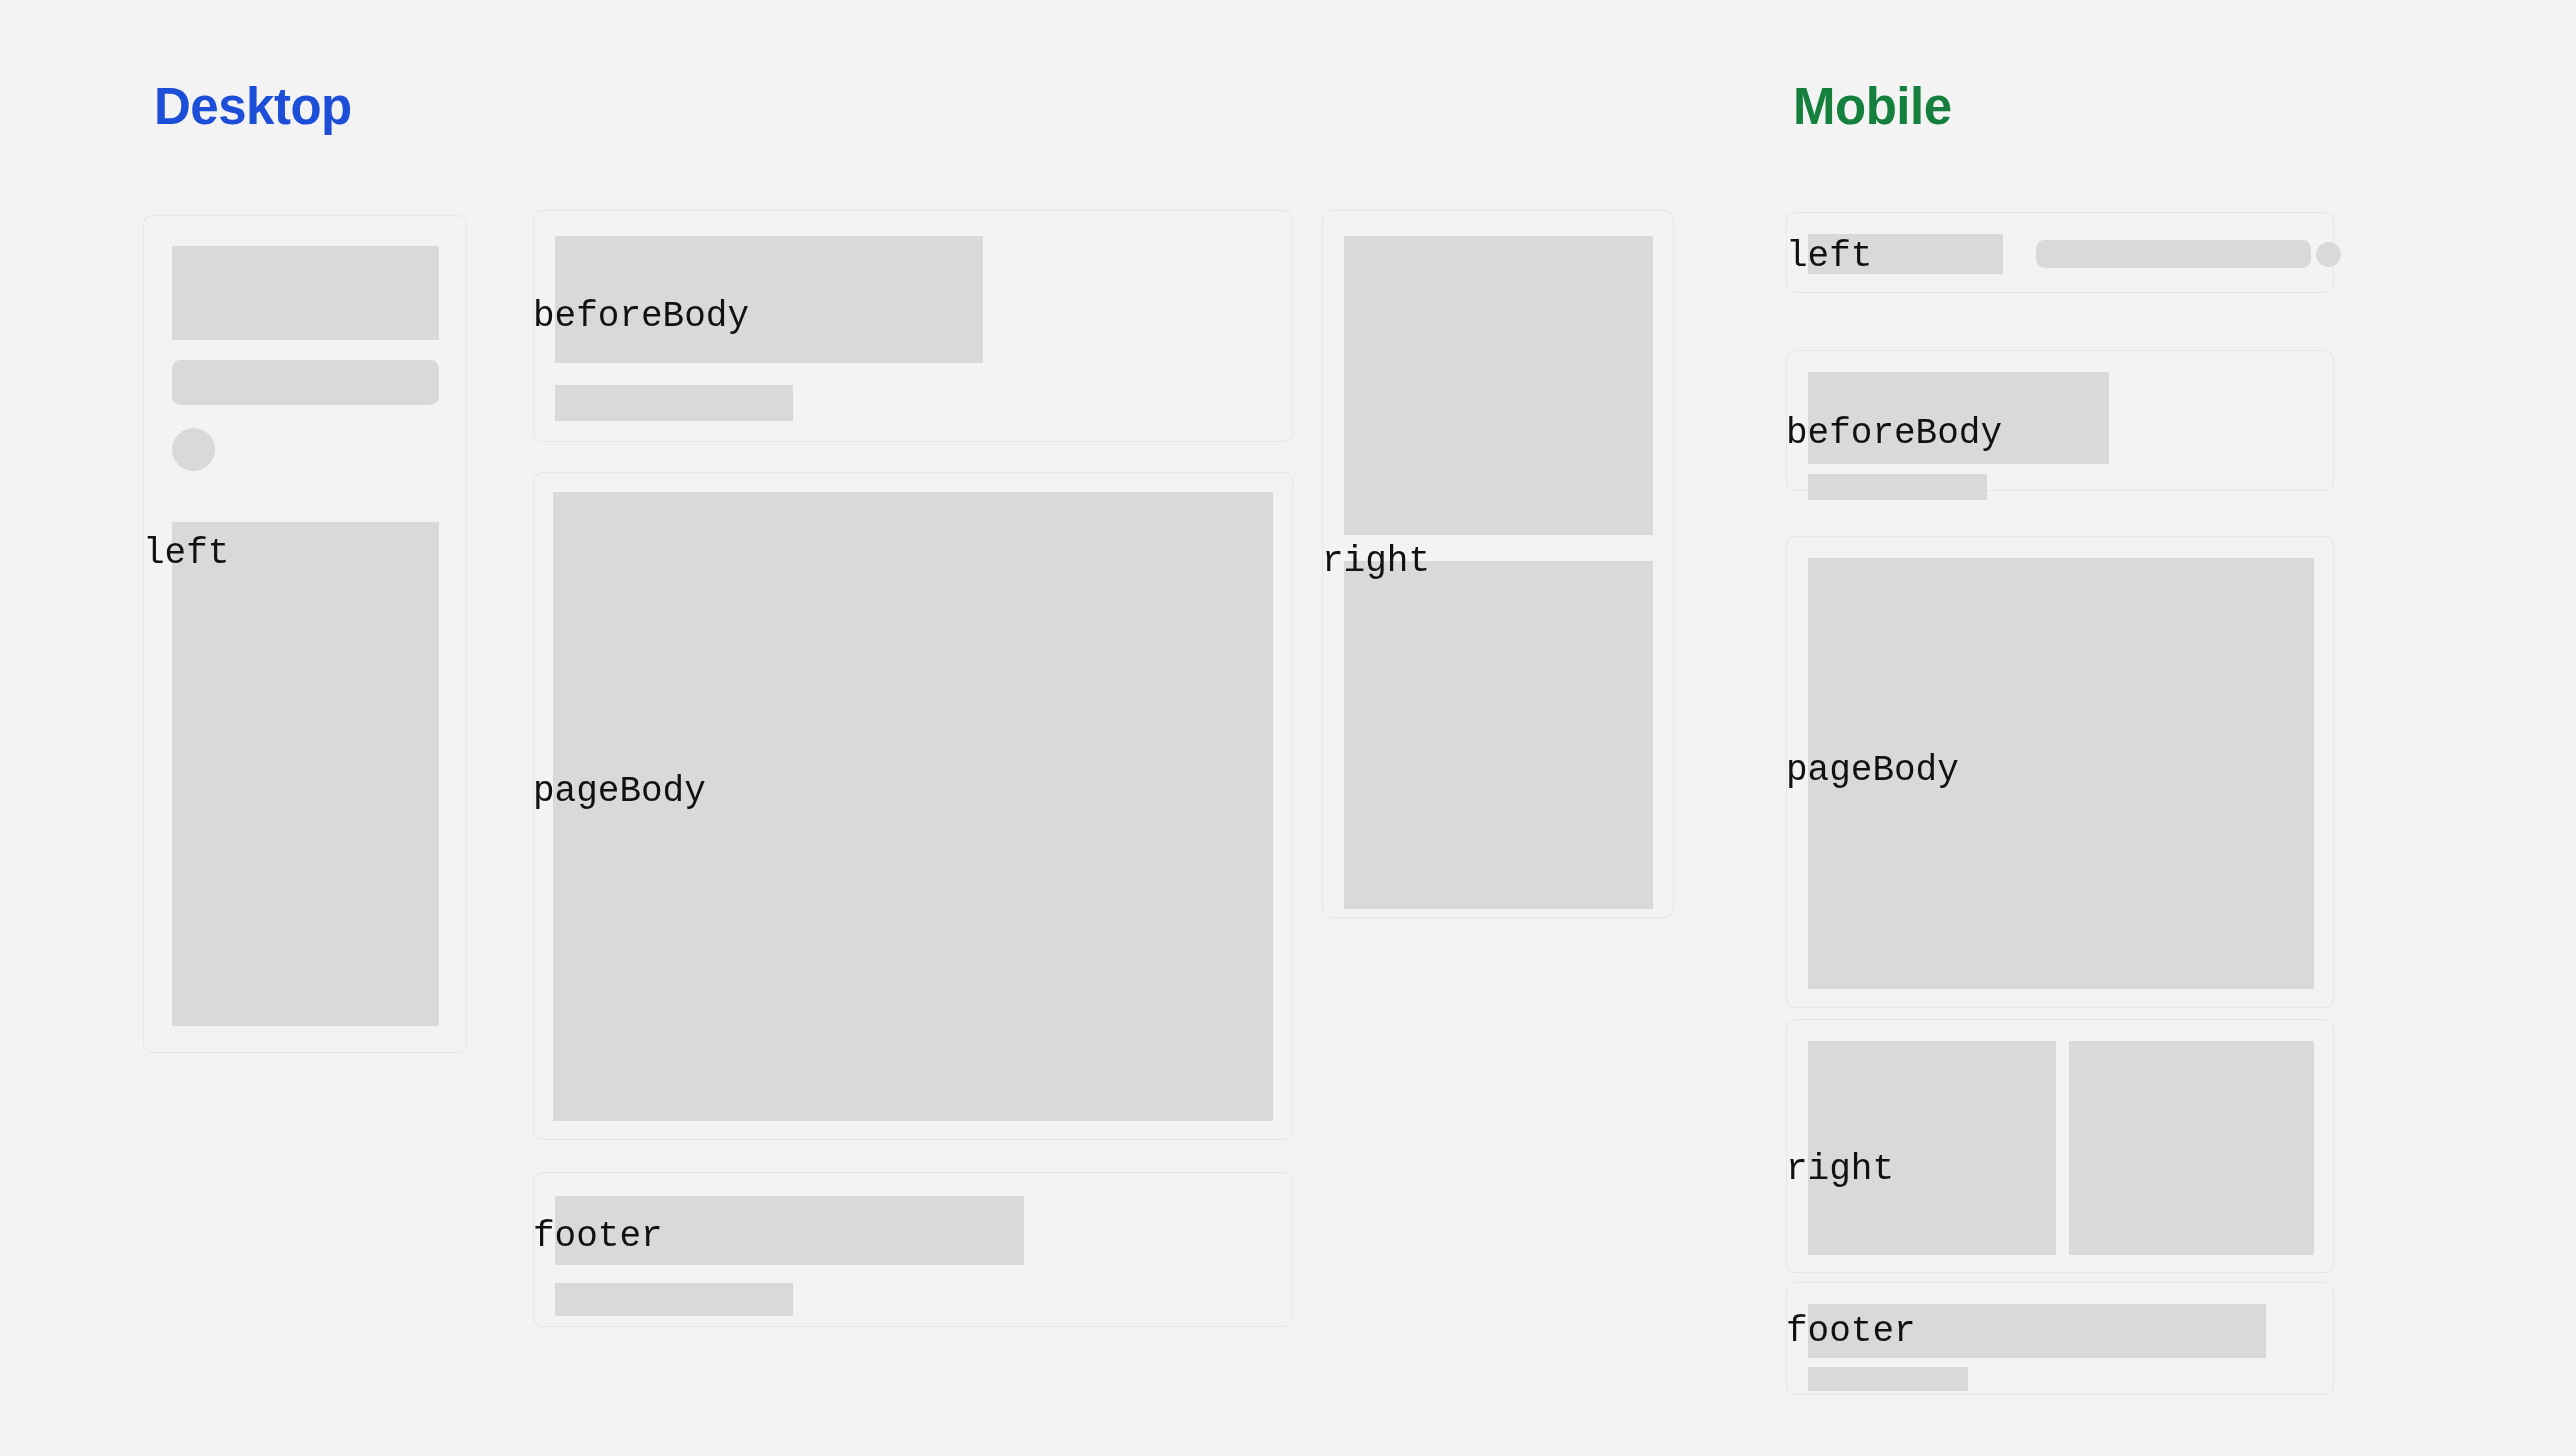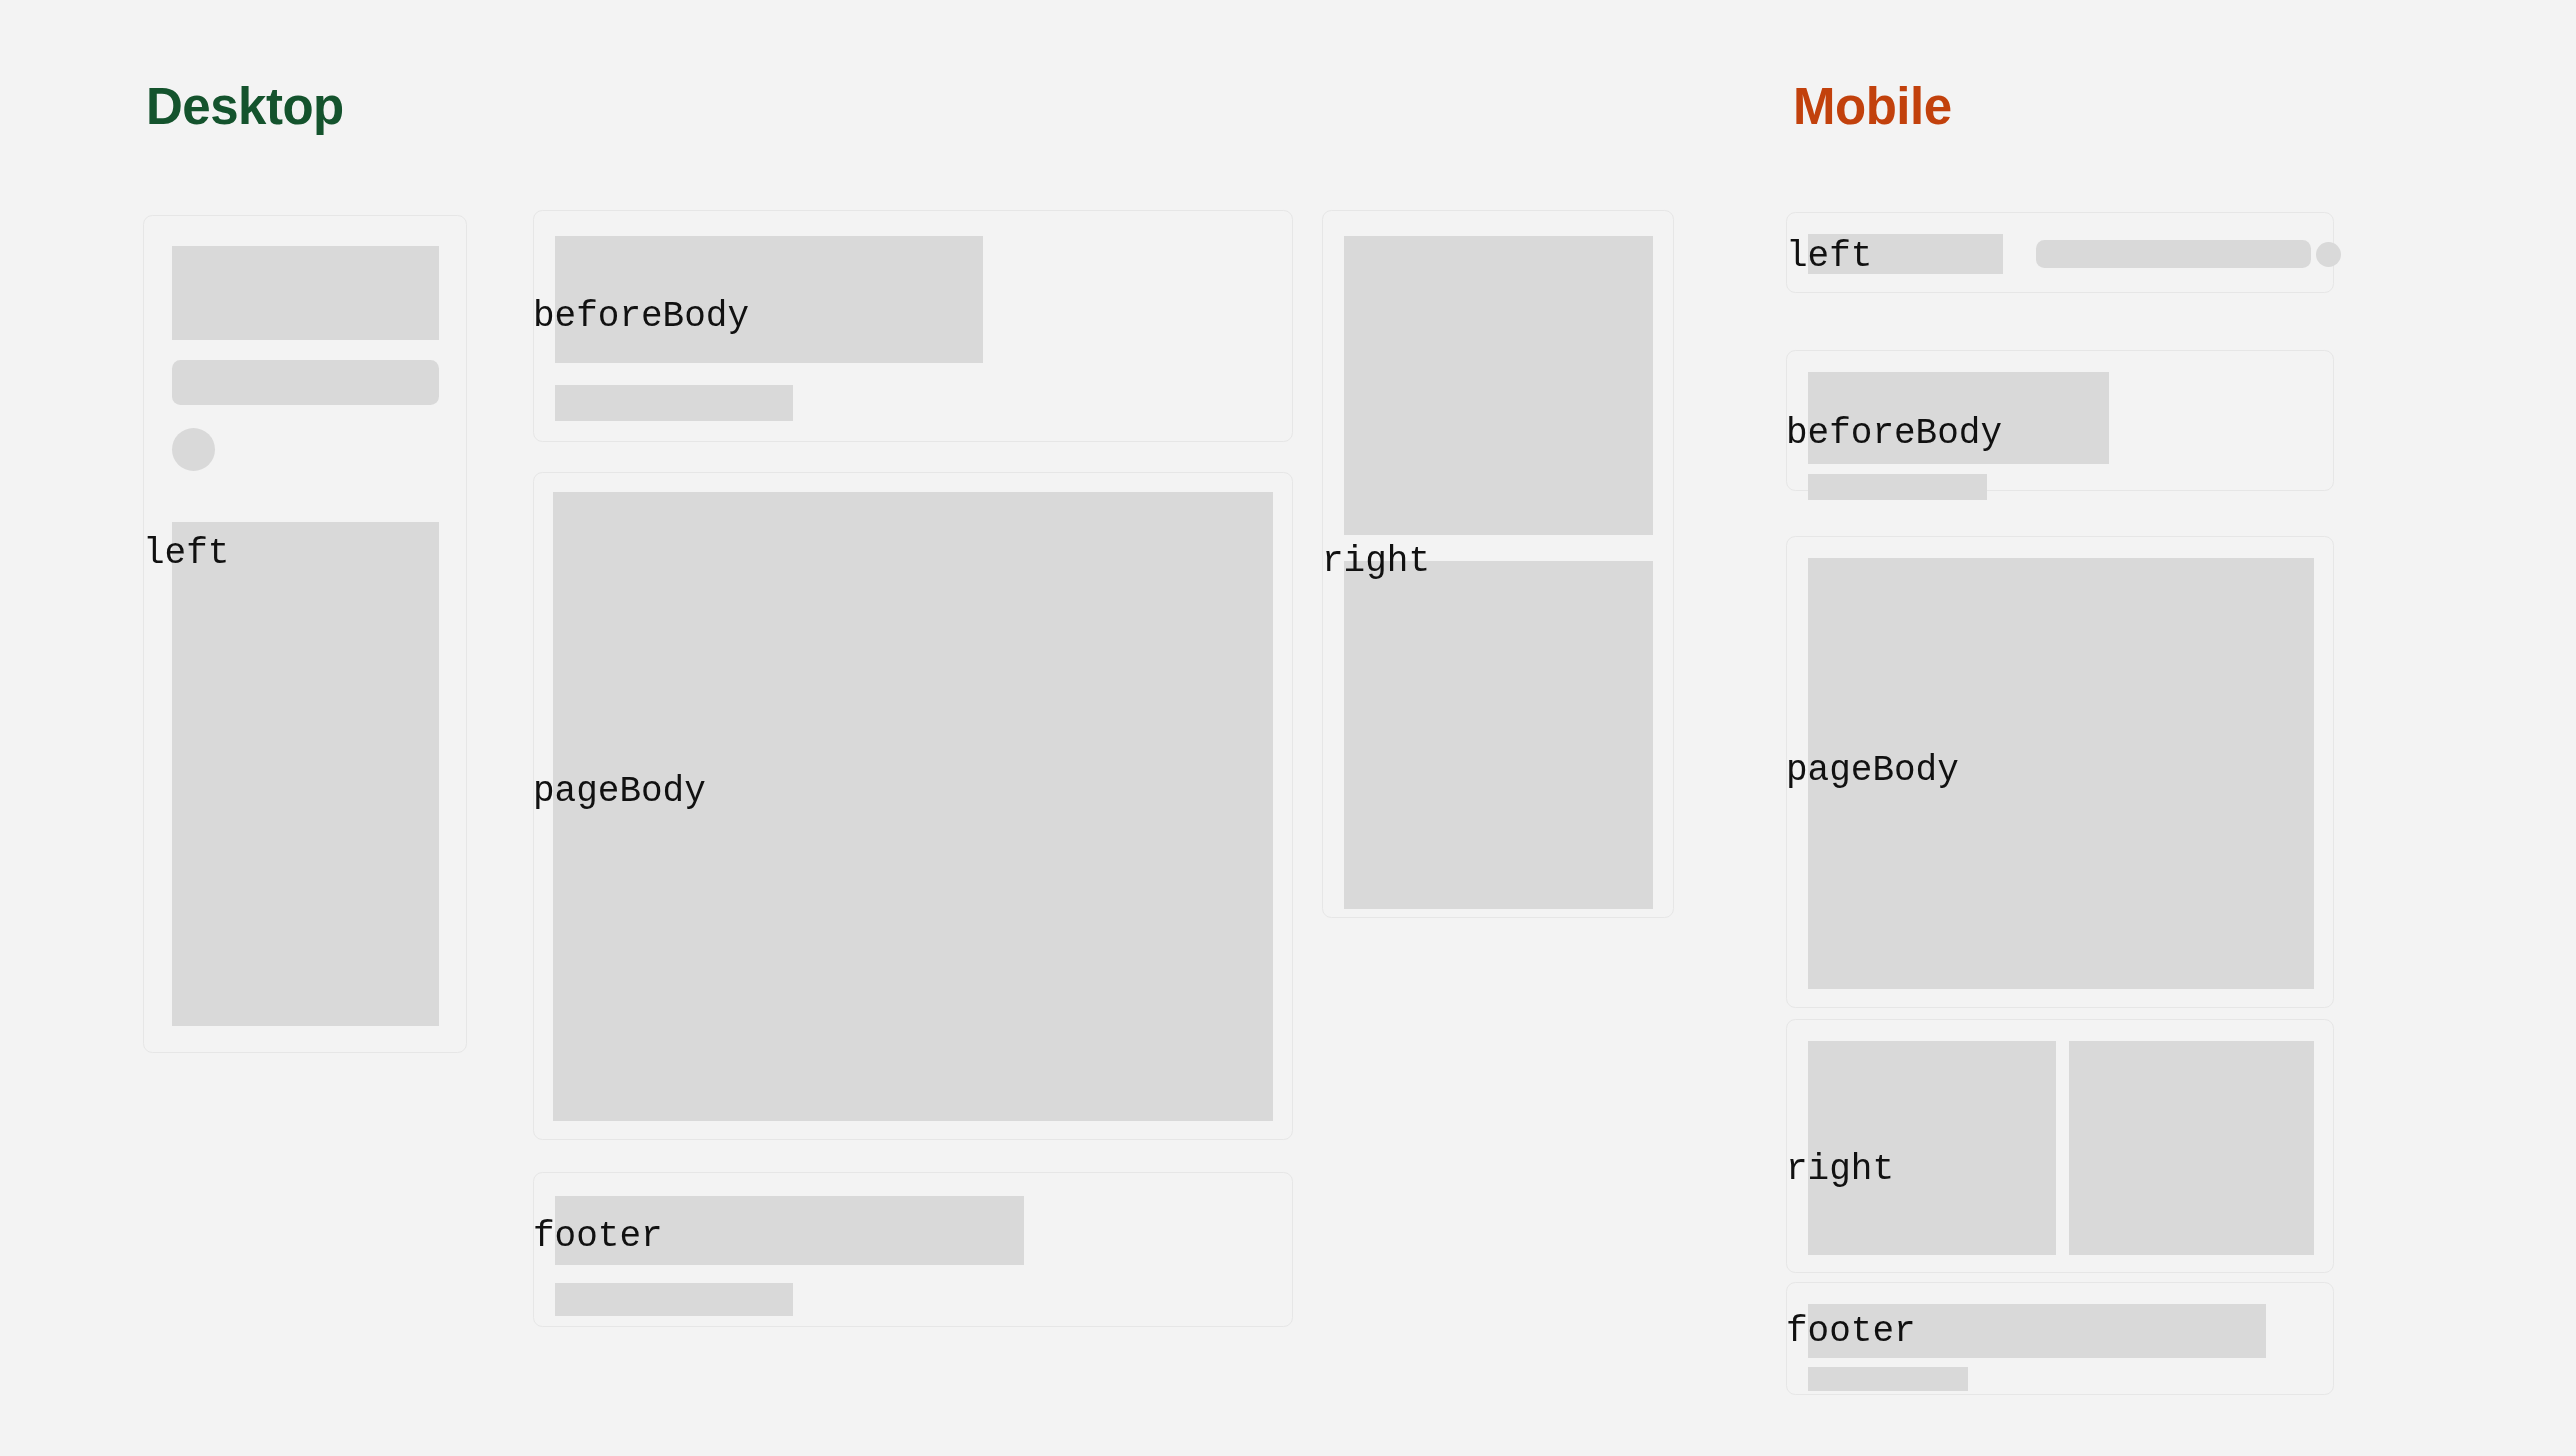--- a/index.html
+++ b/index.html
@@ -153,23 +153,23 @@
   #mob-footer-label {
     left: 1786px; top: 1314px; width: 548px;
     font-size: 36px;
   }
 </style>
 </head>
 <body style="background: rgb(243, 243, 243);">
 
 <div class="stage" style="background: rgb(243, 243, 243);">
 
-  <div class="section-title" id="title-desktop" style="color: #14532d;">Desktop</div>
-
-  <div class="section-title" id="title-mobile" style="color: #c2410c;">Mobile</div>
+  <div class="section-title" id="title-desktop" style="color: #1d4ed8; margin-left: 8px;">Desktop</div>
+
+  <div class="section-title" id="title-mobile" style="color: #15803d;">Mobile</div>
 
   <div>
 
     <div class="panel" id="desk-left-panel" style="background: rgb(243, 243, 243); border-color: rgb(230, 230, 230);">
       <div class="blk" id="desk-left-b1" style="background: rgb(217, 217, 217);"></div>
       <div class="blk rounded" id="desk-left-b2" style="background: rgb(217, 217, 217);"></div>
       <div class="blk circle" id="desk-left-b3" style="background: rgb(217, 217, 217);"></div>
       <div class="blk" id="desk-left-b4" style="background: rgb(217, 217, 217);"></div>
     </div>
     <div class="slot-label" id="desk-left-label" style="color: rgb(17, 17, 17);">left</div>

